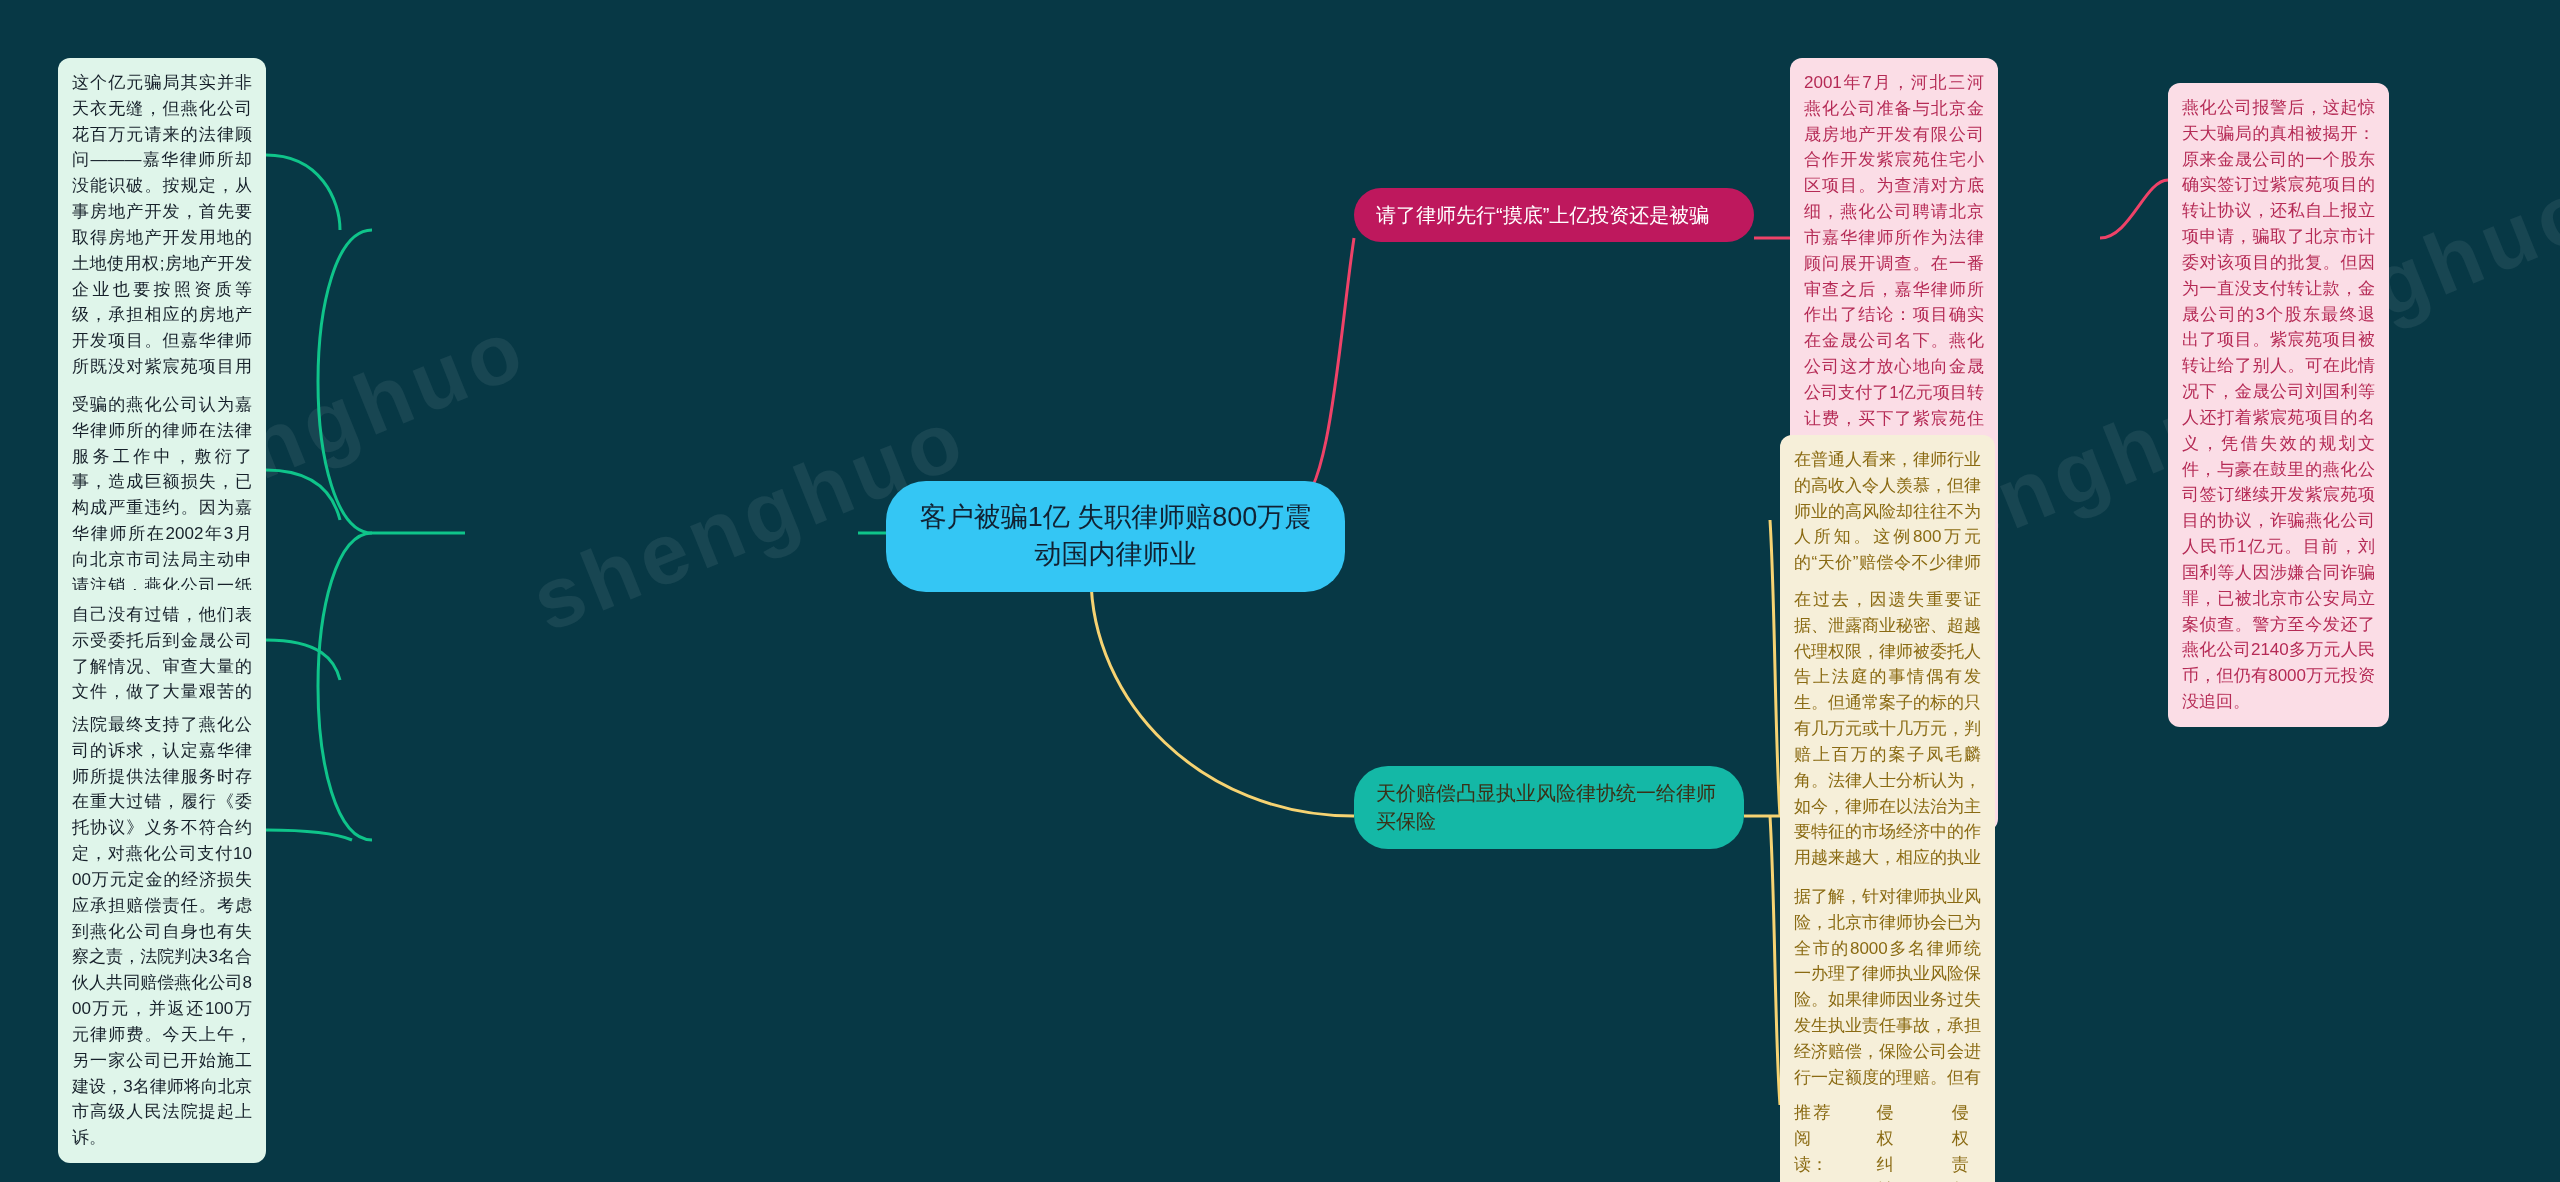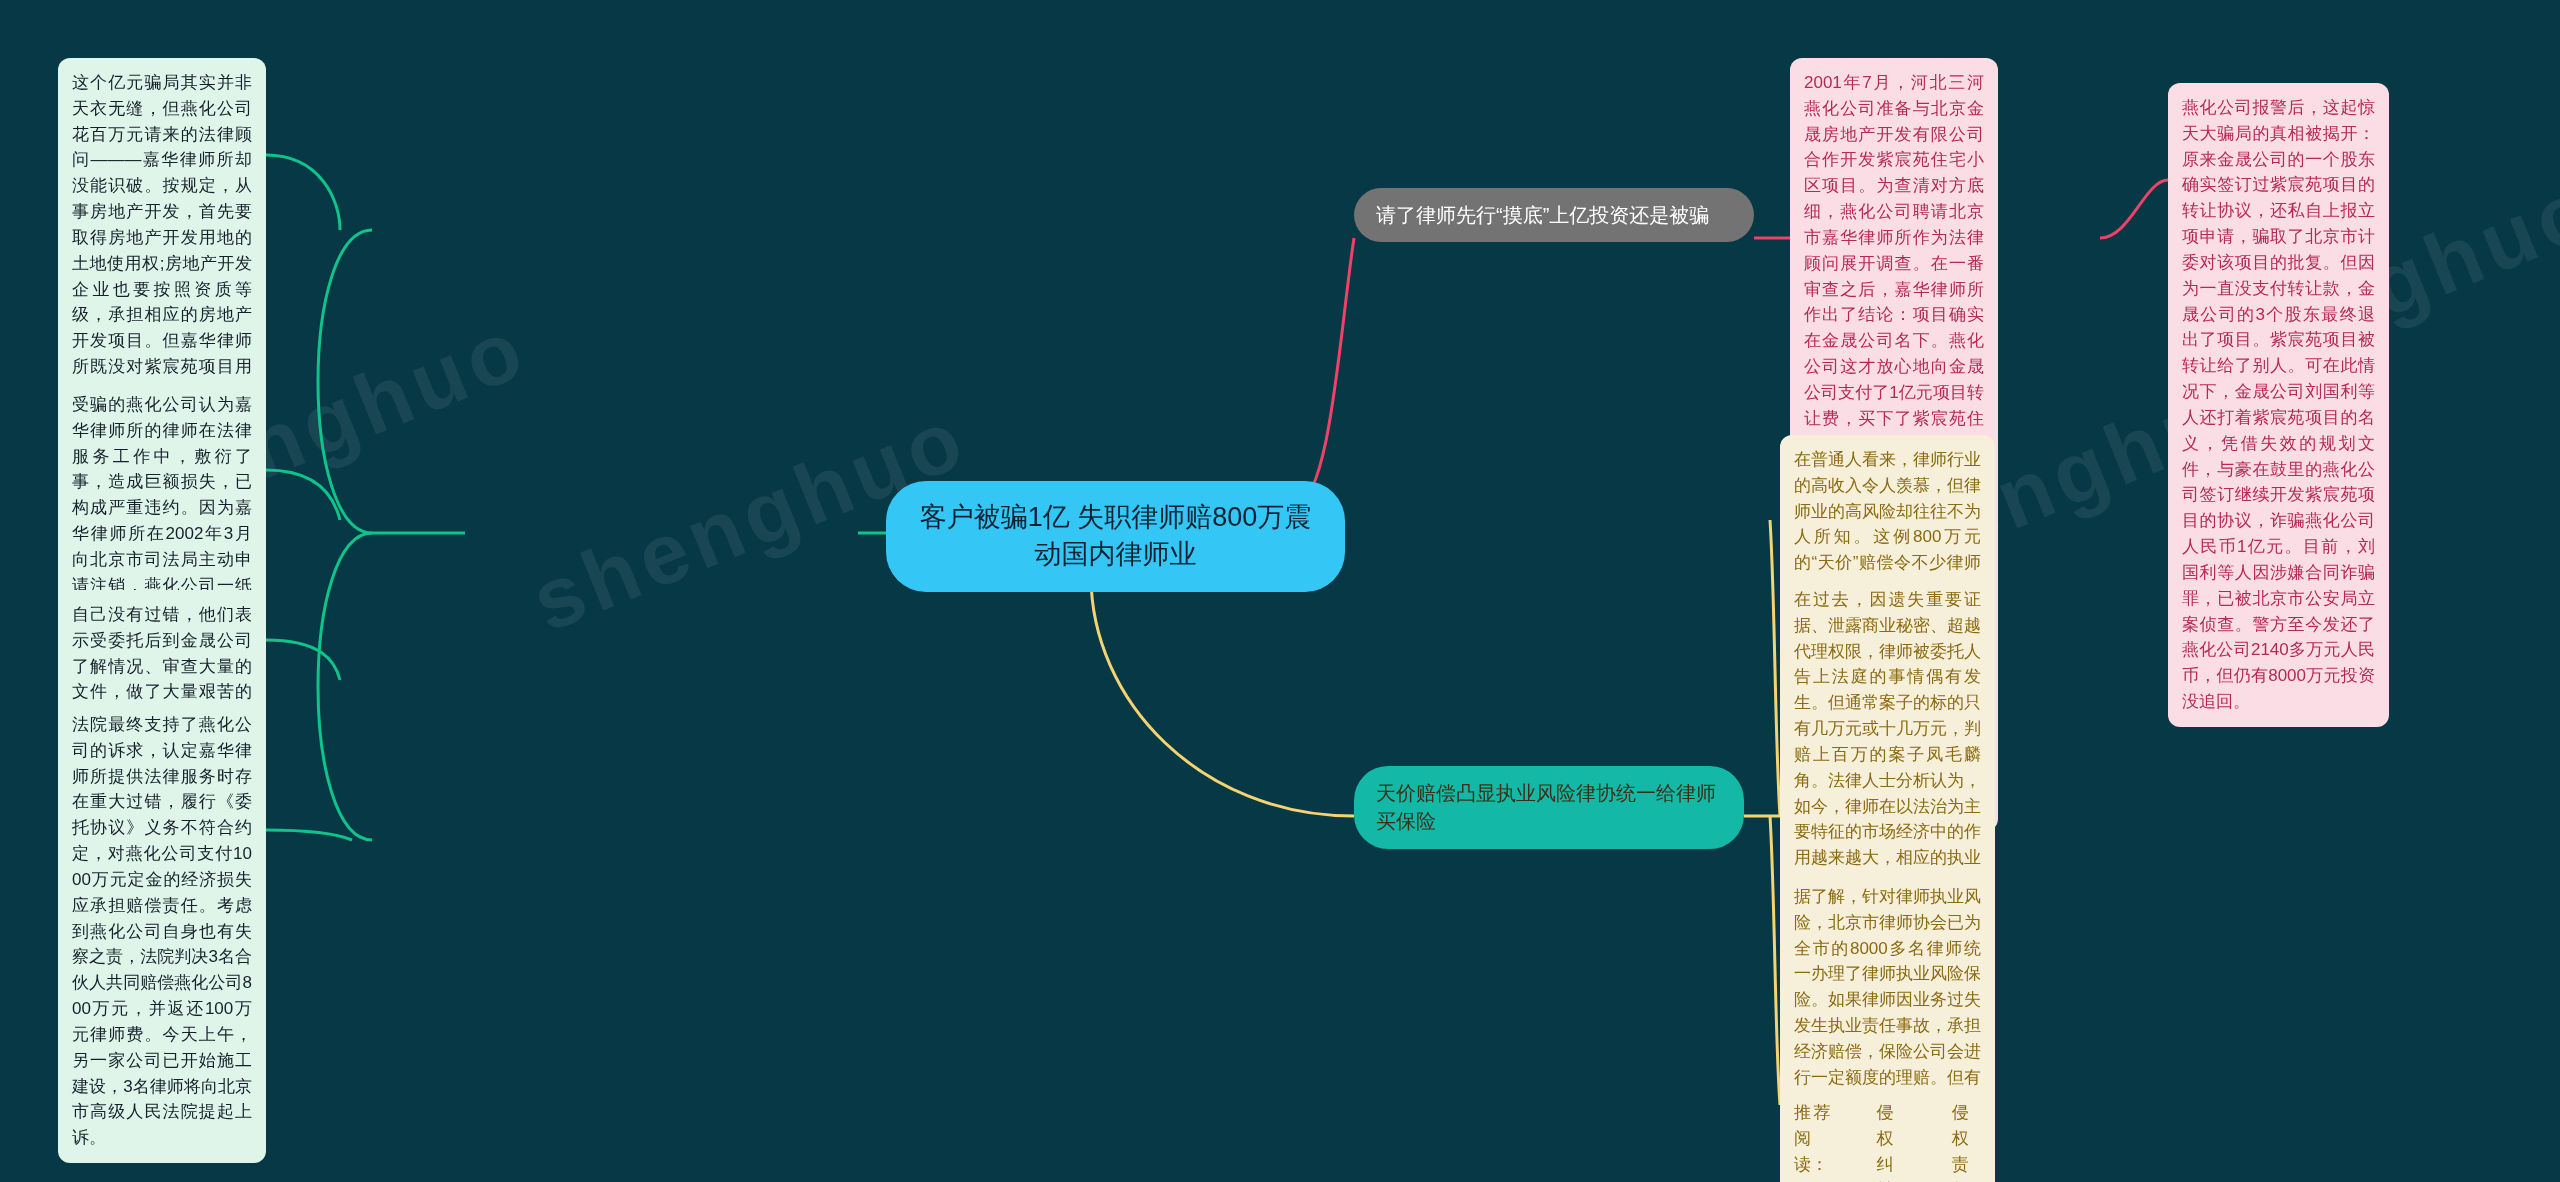--- a/index.html
+++ b/index.html
@@ -25,21 +25,21 @@
     text-align:center;
     margin-top:11px;
   }
 
   
   .branch{
     position:absolute;border-radius:34px;padding:13px 22px;
     box-sizing:border-box;font-size:20px;line-height:1.42;
   }
   .branch.green{left:465px;top:472px;width:393px;background:#0fc48a;color:#0c2b2b;}
-  .branch.pink {left:1354px;top:188px;width:400px;background:#737373;color:#ffffff;}
+  .branch.pink {left:1354px;top:188px;width:400px;background:#be185d;color:#ffffff;}
   .branch.yellow{left:1354px;top:766px;width:390px;background:#14b8a6;color:#3a3017;}
 
   
   .card{
     position:absolute;box-sizing:border-box;
     border-radius:12px;padding:12px 14px;
     font-size:17px;line-height:1.52;
     text-align:justify;word-break:break-all;
   }
   .card.mint{background:#dff5ea;color:#16202a;}

